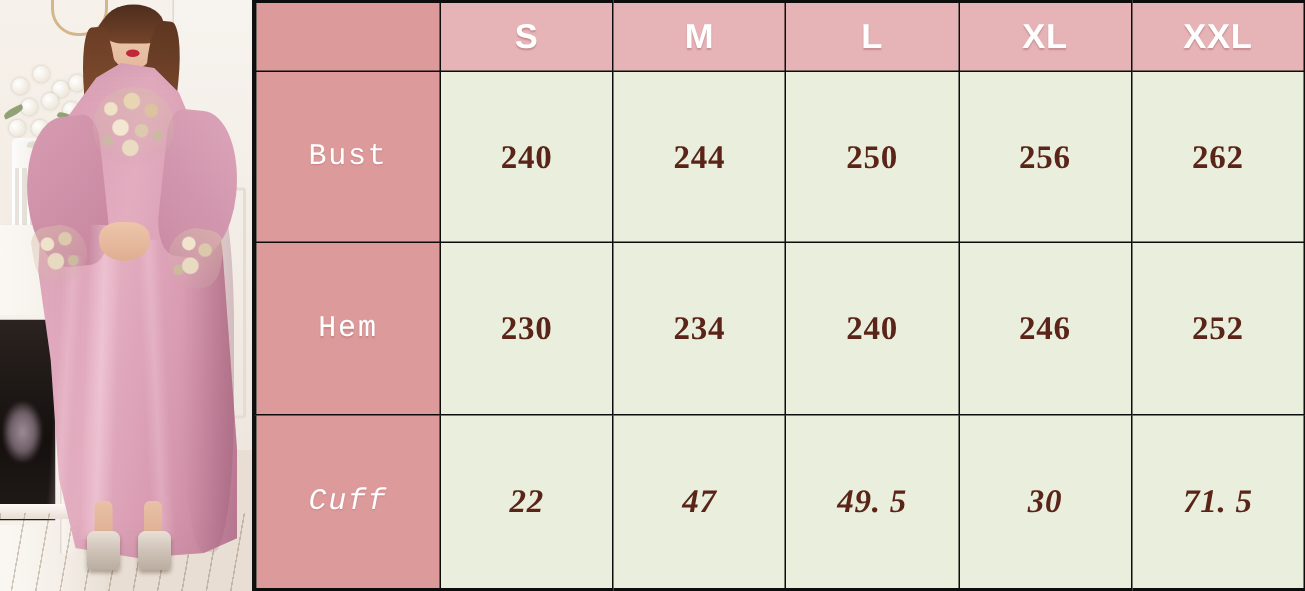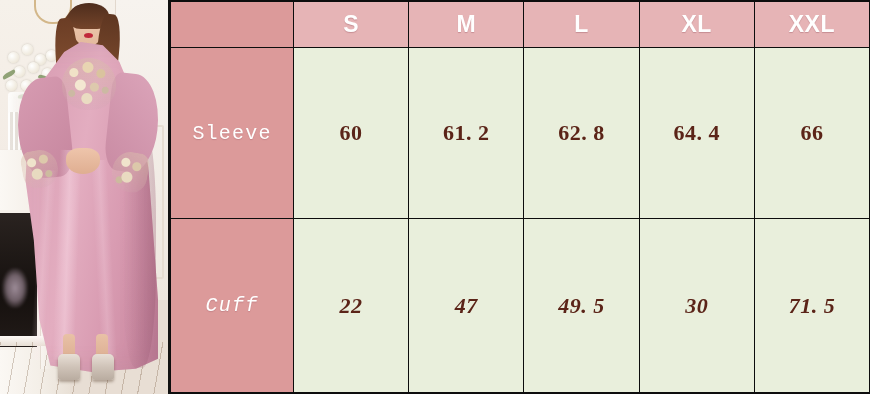--- a/index.html
+++ b/index.html
@@ -481,26 +481,34 @@
           <th class="corner-cell"></th>
           <th class="size-cell">S</th>
           <th class="size-cell">M</th>
           <th class="size-cell">L</th>
           <th class="size-cell">XL</th>
           <th class="size-cell">XXL</th>
         </tr>
       </thead>
       <tbody>
         <tr>
-          <td class="row-label">Sleeve</td>
-          <td class="val">60</td>
-          <td class="val">61. 2</td>
-          <td class="val">62. 8</td>
-          <td class="val">64. 4</td>
-          <td class="val">66</td>
+          <td class="row-label">Bust</td>
+          <td class="val">240</td>
+          <td class="val">244</td>
+          <td class="val">250</td>
+          <td class="val">256</td>
+          <td class="val">262</td>
+        </tr>
+        <tr>
+          <td class="row-label">Hem</td>
+          <td class="val">230</td>
+          <td class="val">234</td>
+          <td class="val">240</td>
+          <td class="val">246</td>
+          <td class="val">252</td>
         </tr>
         <tr>
           <td class="row-label">Cuff</td>
           <td class="val">22</td>
           <td class="val">47</td>
           <td class="val">49. 5</td>
           <td class="val">30</td>
           <td class="val">71. 5</td>
         </tr>
       </tbody>

